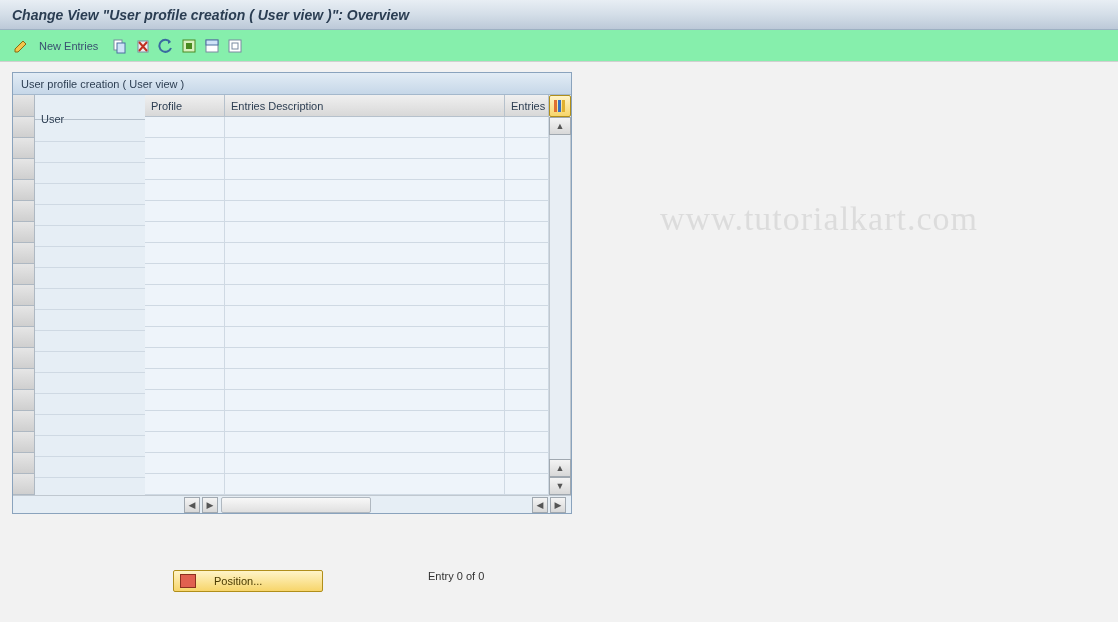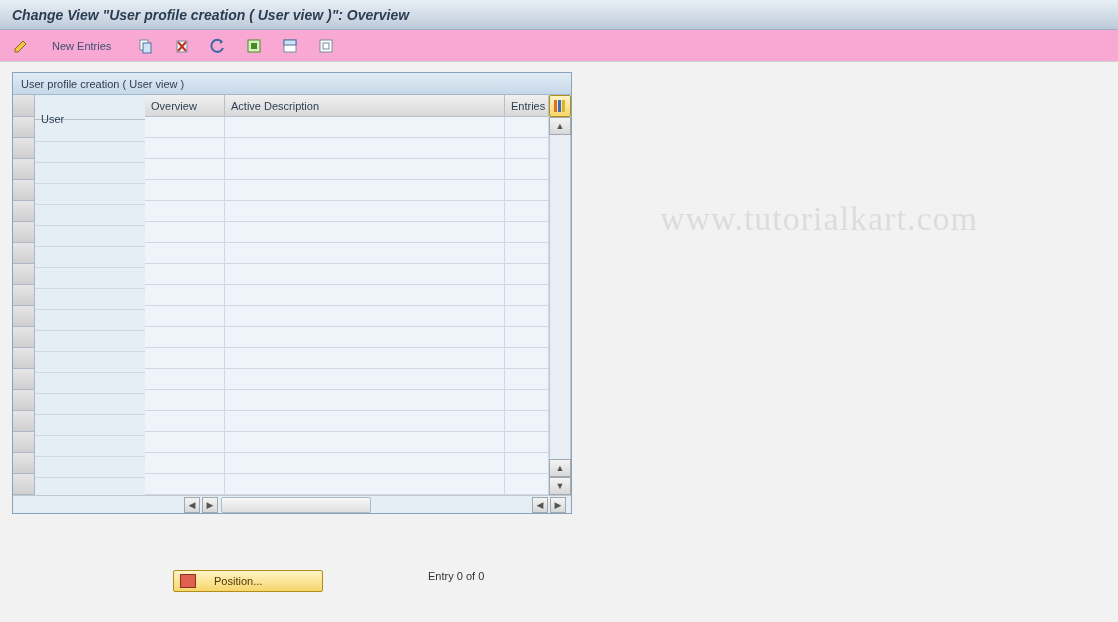--- a/index.html
+++ b/index.html
@@ -19,26 +19,26 @@
       display: flex;
       align-items: center;
       padding-left: 12px;
       font-size: 14px;
       font-style: italic;
       font-weight: bold;
       color: #2a3d52;
     }
     .toolbar {
       height: 32px;
-      background: #f9a8d4;
+      background: #86efac;
       border-bottom: 1px solid #d0d0d0;
       display: flex;
       align-items: center;
       padding-left: 12px;
-      gap: 18px;
+      gap: 5px;
       color: #3a5070;
     }
     .toolbar .tb-icon {
       width: 18px;
       height: 18px;
       display: inline-flex;
       align-items: center;
       justify-content: center;
     }
     .toolbar .new-entries {
@@ -256,22 +256,22 @@
 
 <div class="content-area">
   <div class="panel">
     <div class="panel-header">
       <span>User profile creation ( User view )</span>
     </div>
     <div class="table-wrapper">
       <div class="table-head-row">
         <div class="row-selector-head"></div>
         <div class="col-head col-user">User</div>
-        <div class="col-head col-profile">Overview</div>
-        <div class="col-head col-desc">Active Description</div>
+        <div class="col-head col-profile">Profile</div>
+        <div class="col-head col-desc">Entries Description</div>
         <div class="col-head col-active">Entries</div>
         <div class="col-settings-btn">
           <svg width="14" height="14" viewBox="0 0 14 14">
               <rect x="1" y="1" width="3" height="12" fill="#e07030"></rect>
               <rect x="5" y="1" width="3" height="12" fill="#3a70c0"></rect>
               <rect x="9" y="1" width="3" height="12" fill="#e0b030"></rect>
             </svg>
         </div>
       </div>
       <div style="display:flex;">

